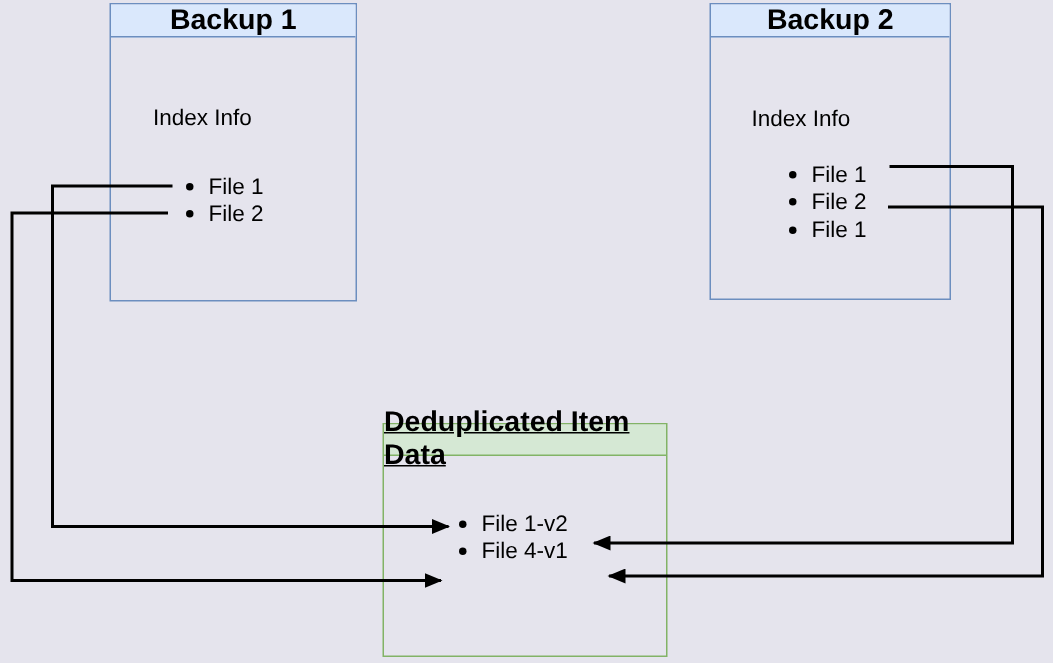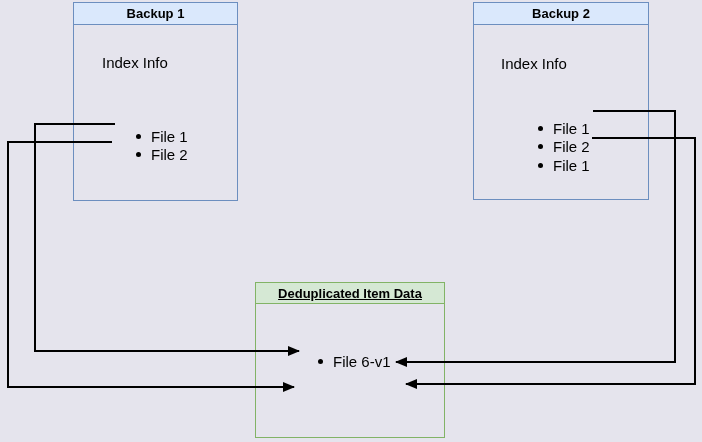--- a/index.html
+++ b/index.html
@@ -18,35 +18,36 @@
     background: transparent;
     box-sizing: border-box;
   }
   .node.blue  { border-color: var(--blue-border, #6c8ebf); }
   .node.green { border-color: var(--green-border, #82b366); text-decoration: underline; }
 
   .node-header {
     box-sizing: border-box;
     width: 100%;
     display: flex; align-items: center; justify-content: center;
-    font-weight: bold; font-size: 13px;
+    font-weight: bold; font-size: 19px;
     border-bottom: 1.6px solid;
   }
   .blue  .node-header { background: var(--blue-fill, #dae8fc); border-color: var(--blue-border, #6c8ebf); height: 22px; }
   .green .node-header { background: var(--green-fill, #d5e8d4); border-color: var(--green-border, #82b366); height: 21px; }
 
   .subtitle {
     position: absolute;
     font-size: 15px;
     white-space: nowrap;
+    margin-top: 16px;
   }
 
   ul.file-list {
     position: absolute;
-    margin: 12px; padding: 0;
+    margin: 0; padding: 0;
     list-style: none;
     font-size: 15px;
   }
   ul.file-list li {
     height: 18.6px;
     display: flex; align-items: center;
     white-space: nowrap;
   }
   ul.file-list li .dot {
     display: inline-block;
@@ -77,21 +78,21 @@
           <span class="dot"></span>
           <span>File 1</span>
         </li>
       <li>
           <span class="dot"></span>
           <span>File 2</span>
         </li>
     </ul>
   </div>
 
-  <div class="node blue" style="left:473px; top:2px; width:176px; height:198px;">
+  <div class="node blue" style="left:473px; top:2px; width:161px; height:198px;">
     <div class="node-header">Backup 2</div>
     <div class="subtitle" style="left:27px; top:52px;">Index Info</div>
     <ul class="file-list" style="left:52px; top:104px;">
       <li>
           <span class="dot"></span>
           <span>File 1</span>
         </li>
       <li>
           <span class="dot"></span>
           <span>File 2</span>
@@ -101,21 +102,25 @@
           <span>File 1</span>
         </li>
     </ul>
   </div>
 
   <div class="node green" style="left:255px; top:282px; width:190px; height:156px;">
     <div class="node-header">Deduplicated Item Data</div>
     <ul class="file-list" style="left:50px; top:57px;">
       <li>
           <span class="dot"></span>
-          <span>File 6-v1</span>
+          <span>File 1-v2</span>
+        </li>
+      <li>
+          <span class="dot"></span>
+          <span>File 4-v1</span>
         </li>
     </ul>
   </div>
 
   <svg id="wires" width="702" height="442" viewBox="0 0 702 442">
     <defs>
       <marker id="arrowhead" markerUnits="userSpaceOnUse" markerWidth="13" markerHeight="10" refX="11" refY="5" orient="auto">
         <path d="M0,0 L12,5 L0,10 z" fill="#000"></path>
       </marker>
     </defs>

